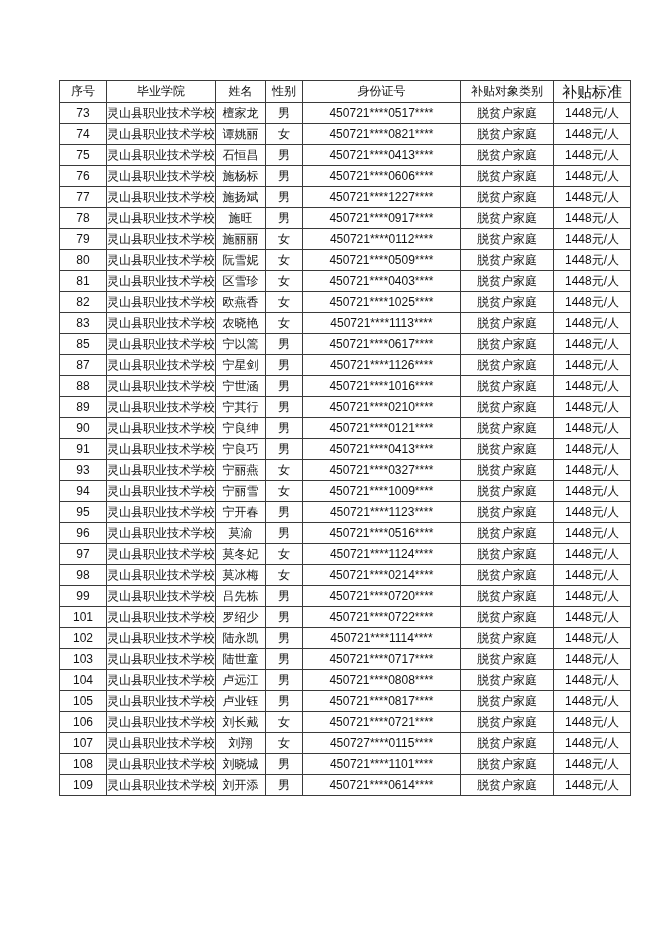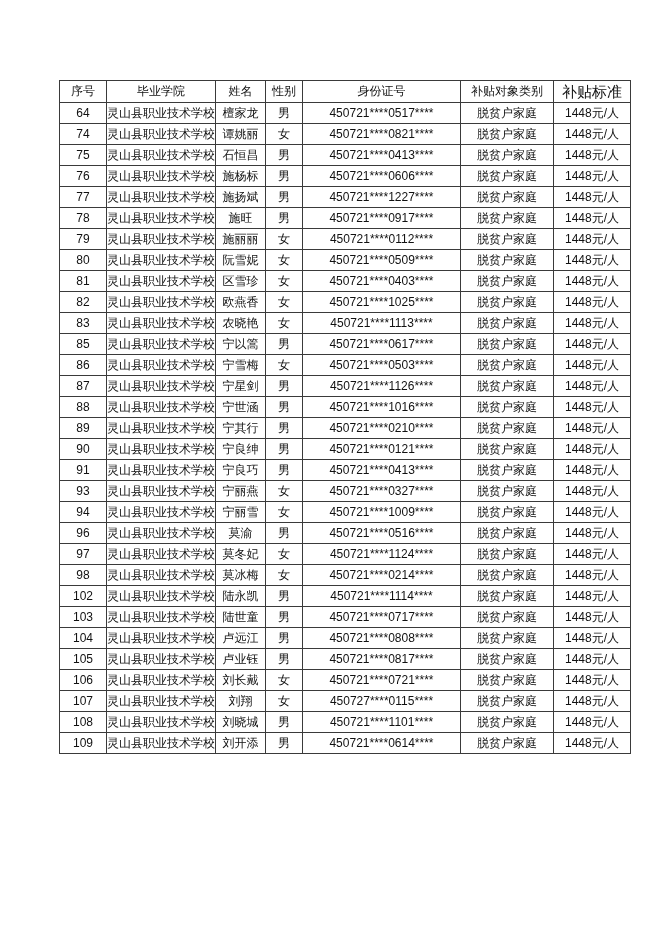--- a/index.html
+++ b/index.html
@@ -62,21 +62,21 @@
           <th>毕业学院</th>
           <th>姓名</th>
           <th>性别</th>
           <th>身份证号</th>
           <th>补贴对象类别</th>
           <th>补贴标准</th>
         </tr>
     </thead>
     <tbody>
         <tr>
-          <td>64</td>
+          <td>73</td>
           <td>灵山县职业技术学校</td>
           <td>檀家龙</td>
           <td>男</td>
           <td>450721****0517****</td>
           <td>脱贫户家庭</td>
           <td>1448元/人</td>
         </tr>
         <tr>
           <td>74</td>
           <td>灵山县职业技术学校</td>
@@ -170,29 +170,20 @@
         <tr>
           <td>85</td>
           <td>灵山县职业技术学校</td>
           <td>宁以篙</td>
           <td>男</td>
           <td>450721****0617****</td>
           <td>脱贫户家庭</td>
           <td>1448元/人</td>
         </tr>
         <tr>
-          <td>86</td>
-          <td>灵山县职业技术学校</td>
-          <td>宁雪梅</td>
-          <td>女</td>
-          <td>450721****0503****</td>
-          <td>脱贫户家庭</td>
-          <td>1448元/人</td>
-        </tr>
-        <tr>
           <td>87</td>
           <td>灵山县职业技术学校</td>
           <td>宁星剑</td>
           <td>男</td>
           <td>450721****1126****</td>
           <td>脱贫户家庭</td>
           <td>1448元/人</td>
         </tr>
         <tr>
           <td>88</td>
@@ -242,20 +233,29 @@
         <tr>
           <td>94</td>
           <td>灵山县职业技术学校</td>
           <td>宁丽雪</td>
           <td>女</td>
           <td>450721****1009****</td>
           <td>脱贫户家庭</td>
           <td>1448元/人</td>
         </tr>
         <tr>
+          <td>95</td>
+          <td>灵山县职业技术学校</td>
+          <td>宁开春</td>
+          <td>男</td>
+          <td>450721****1123****</td>
+          <td>脱贫户家庭</td>
+          <td>1448元/人</td>
+        </tr>
+        <tr>
           <td>96</td>
           <td>灵山县职业技术学校</td>
           <td>莫渝</td>
           <td>男</td>
           <td>450721****0516****</td>
           <td>脱贫户家庭</td>
           <td>1448元/人</td>
         </tr>
         <tr>
           <td>97</td>
@@ -265,20 +265,38 @@
           <td>450721****1124****</td>
           <td>脱贫户家庭</td>
           <td>1448元/人</td>
         </tr>
         <tr>
           <td>98</td>
           <td>灵山县职业技术学校</td>
           <td>莫冰梅</td>
           <td>女</td>
           <td>450721****0214****</td>
+          <td>脱贫户家庭</td>
+          <td>1448元/人</td>
+        </tr>
+        <tr>
+          <td>99</td>
+          <td>灵山县职业技术学校</td>
+          <td>吕先栋</td>
+          <td>男</td>
+          <td>450721****0720****</td>
+          <td>脱贫户家庭</td>
+          <td>1448元/人</td>
+        </tr>
+        <tr>
+          <td>101</td>
+          <td>灵山县职业技术学校</td>
+          <td>罗绍少</td>
+          <td>男</td>
+          <td>450721****0722****</td>
           <td>脱贫户家庭</td>
           <td>1448元/人</td>
         </tr>
         <tr>
           <td>102</td>
           <td>灵山县职业技术学校</td>
           <td>陆永凯</td>
           <td>男</td>
           <td>450721****1114****</td>
           <td>脱贫户家庭</td>

